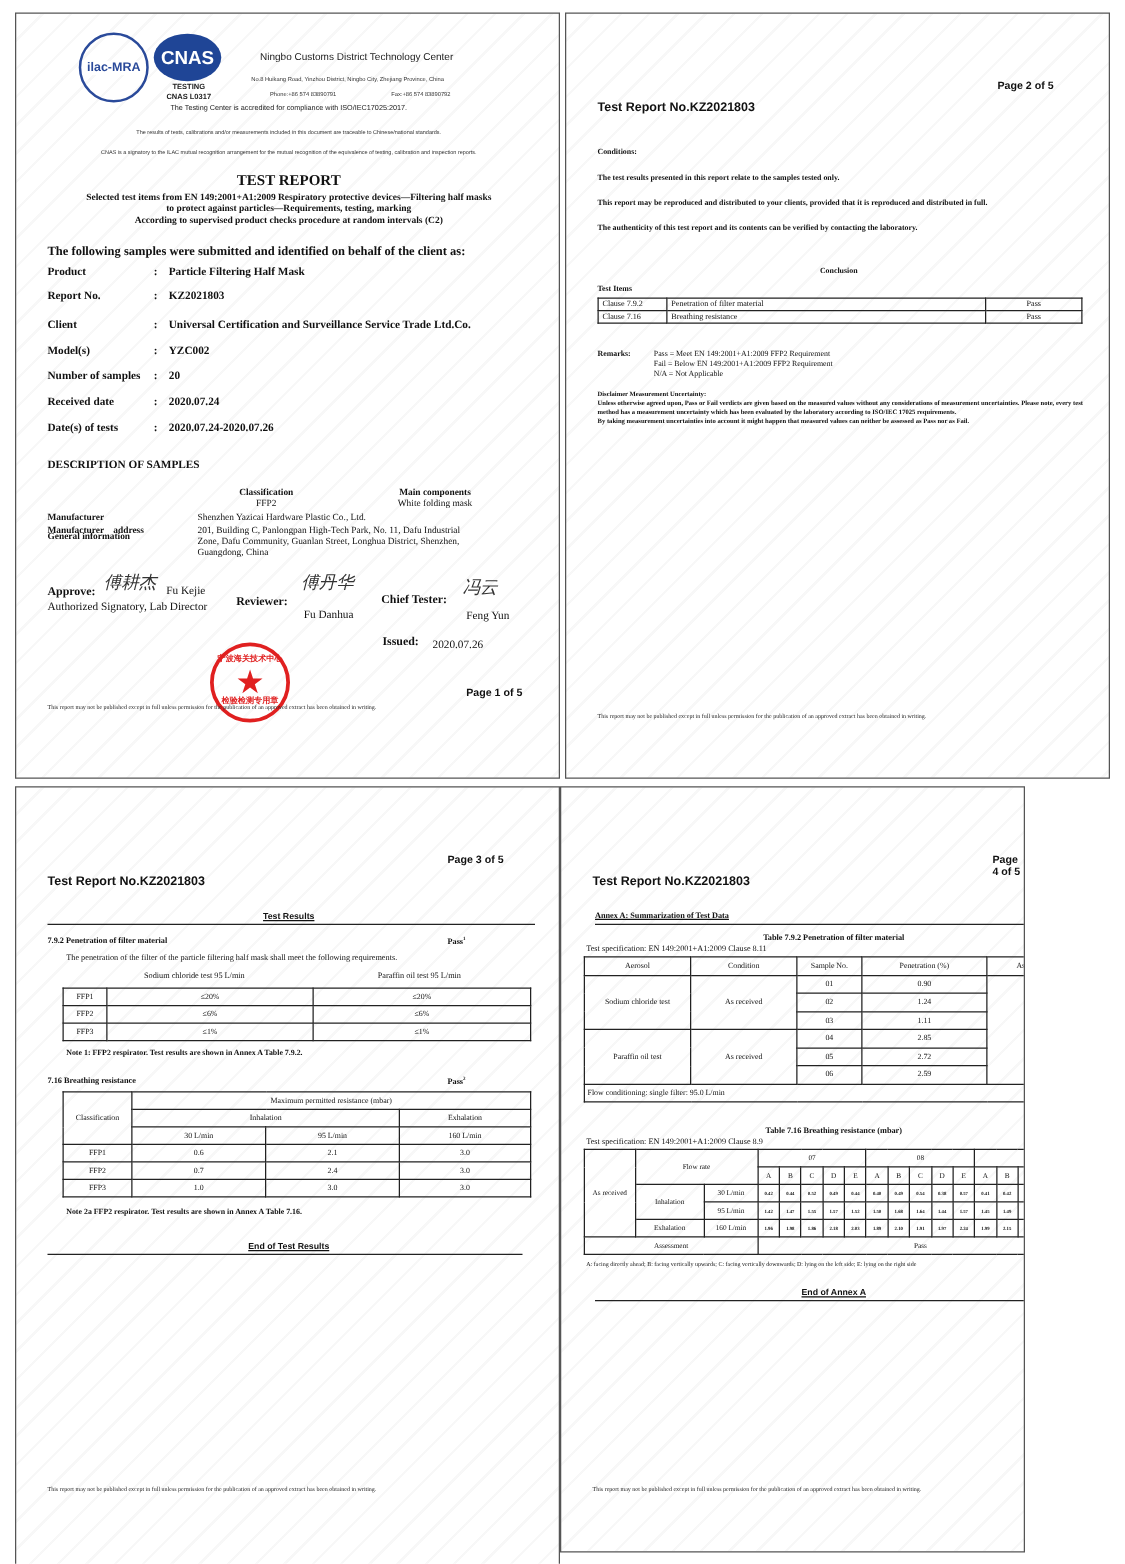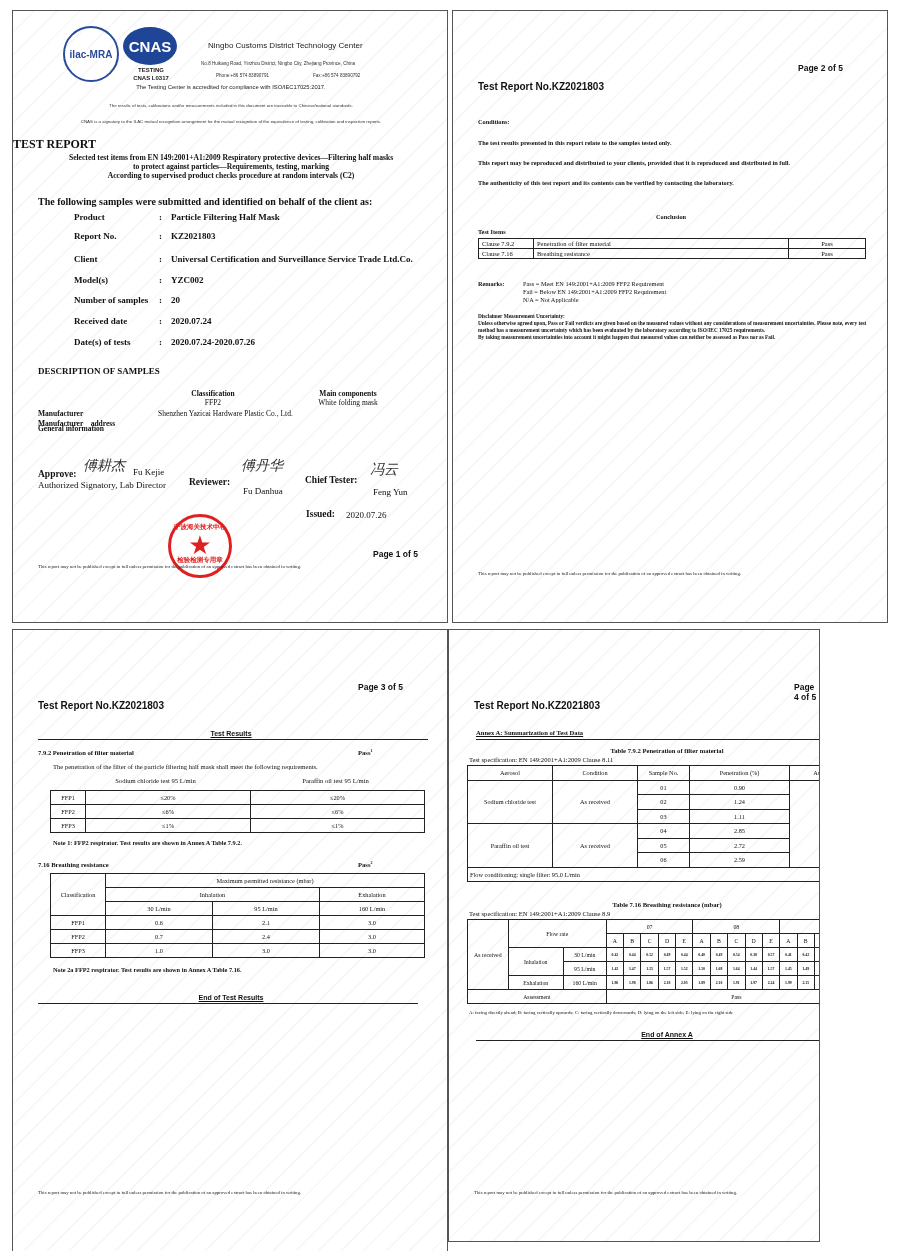--- a/index.html
+++ b/index.html
@@ -27,25 +27,25 @@
   .logo-cnas span { color:#fff; font-family:"Liberation Sans",sans-serif; font-weight:bold; font-size:15px; }
   .cnas-sub { left: 108px; top: 55px; width: 60px; font-family:"Liberation Sans",sans-serif; font-size: 6px; font-weight: bold; text-align:center; line-height: 8px; color:#222; }
   .center-name { left: 195px; top: 30px; font-family:"Liberation Sans",sans-serif; font-size: 8px; color:#222; }
   .addr { left: 188px; top: 50px; font-family:"Liberation Sans",sans-serif; font-size: 4.6px; color:#333; }
   .phone { left: 203px; top: 62px; font-family:"Liberation Sans",sans-serif; font-size: 4.6px; color:#333; }
   .fax { left: 300px; top: 62px; font-family:"Liberation Sans",sans-serif; font-size: 4.6px; color:#333; }
   .accred { left: 0; width: 436px; top: 73px; font-family:"Liberation Sans",sans-serif; font-size: 5.8px; text-align:center; color:#222; }
   .trace { left: 0; width: 436px; top: 92px; font-family:"Liberation Sans",sans-serif; font-size: 4.4px; text-align:center; color:#333; }
   .ilacsig { left: 0; width: 436px; top: 108px; font-family:"Liberation Sans",sans-serif; font-size: 4.4px; text-align:center; color:#333; }
 
-  .tr-title { left:0; width:436px; top: 126px; font-size: 12px; font-weight:bold; text-align:left; }
+  .tr-title { left:0; width:436px; top: 126px; font-size: 12px; font-weight:bold; text-align:center; }
   .tr-sub { left: 20px; width: 396px; top: 142px; font-size: 7.6px; font-weight:bold; text-align:center; line-height: 9px; }
   .submitted { left: 25px; top: 185px; font-size: 10px; font-weight:bold; }
   .info-row { left: 25px; font-size: 9px; font-weight: bold; }
-  .info-row .lbl { display:inline-block; width: 85px; margin-left: 36px; }
+  .info-row .lbl { display:inline-block; width: 85px; }
   .info-row .colon { display:inline-block; width: 12px; }
   .desc-title { left: 25px; top: 355px; font-size: 9px; font-weight: bold; }
 
   .gi { font-size: 7.5px; line-height: 9px; }
   .sig-label { font-size: 9.5px; font-weight: bold; }
   .sig-name { font-size: 9px; }
   .scribble { font-family: "DejaVu Serif", serif; font-style: italic; color: #333; font-size: 14px; }
   .stamp { left: 155px; top: 503px; width: 64px; height: 64px; border-radius: 50%; border: 3px solid #e02020;
     display:flex; align-items:center; justify-content:center; background: rgba(255,255,255,0.25); }
   .stamp .star { color: #e02020; font-size: 26px; line-height: 1; }
@@ -134,20 +134,25 @@
     <div class="b">Classification</div>
     <div>FFP2</div>
   </div>
   <div class="abs gi c" style="left:285px; top:378px; width:100px;">
     <div class="b">Main components</div>
     <div>White folding mask</div>
   </div>
   <div class="abs gi b" style="left:25px; top:398px;">Manufacturer</div>
   <div class="abs gi" style="left:145px; top:398px;">Shenzhen Yazicai Hardware Plastic Co., Ltd.</div>
   <div class="abs gi b" style="left:25px; top:408px; white-space:pre;">Manufacturer    address</div>
+  <div class="abs gi" style="left:145px; top:408px;">
+    <div>201, Building C, Panlongpan High-Tech Park, No. 11, Dafu Industrial</div>
+    <div>Zone, Dafu Community, Guanlan Street, Longhua District, Shenzhen,</div>
+    <div>Guangdong, China</div>
+  </div>
 
   <div class="abs sig-label" style="left:25px; top:458px;">Approve:</div>
   <div class="abs scribble" style="left:70px; top:446px;">傅耕杰</div>
   <div class="abs sig-name" style="left:120px; top:456px;">Fu Kejie</div>
   <div class="abs sig-name" style="left:25px; top:469px;">Authorized Signatory, Lab Director</div>
 
   <div class="abs sig-label" style="left:176px; top:466px;">Reviewer:</div>
   <div class="abs scribble" style="left:228px; top:446px;">傅丹华</div>
   <div class="abs sig-name" style="left:230px; top:475px;">Fu Danhua</div>
 

